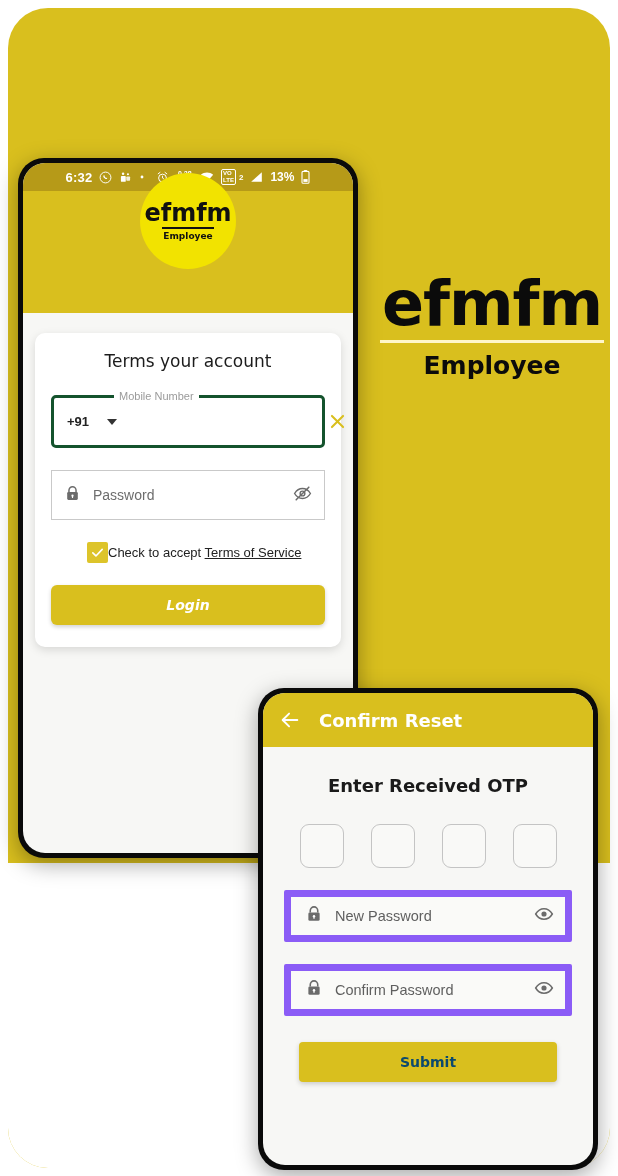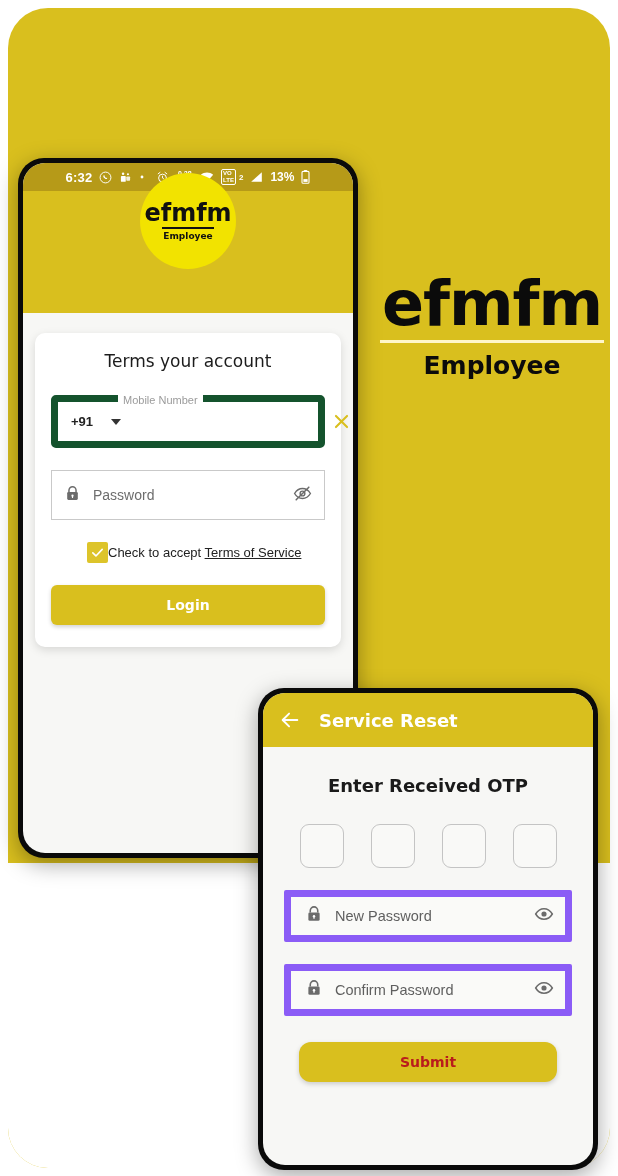--- a/index.html
+++ b/index.html
@@ -130,21 +130,21 @@
     font-size: 17px;
     color: #1c1c1c;
     margin-bottom: 24px;
     font-family: "DejaVu Sans", sans-serif;
   }
 
   
   #mobile-field {
     position: relative;
     height: 53px;
-    border: 7px solid #14532d;
+    border: 3px solid #14532d;
     border-radius: 5px;
     display: flex;
     align-items: center;
   }
   #mobile-legend {
     position: absolute;
     left: 60px; top: -8px;
     background: #ffffff;
     padding: 0 5px;
     font-size: 11px;
@@ -228,20 +228,21 @@
     height: 40px;
     background: #d9bf1e;
     color: #ffffff;
     border: none;
     border-radius: 6px;
     font-size: 14px;
     font-weight: 700;
     cursor: pointer;
     box-shadow: 0 2px 4px rgba(0,0,0,0.18);
     font-family: "DejaVu Sans", sans-serif;
+    font-style: italic;
   }
 
   #reset-link {
     position: absolute;
     right: 48px; top: 562px;
     font-size: 13px;
     font-weight: 700;
     color: #2b87d8;
     cursor: pointer;
     font-family: "DejaVu Sans", sans-serif;
@@ -311,23 +312,23 @@
     font-family: "Liberation Sans", sans-serif;
   }
   .reset-pw-input::placeholder { color: #5f5f5f; }
 
   #submit-button {
     display: block;
     width: 258px;
     margin: 26px auto 0;
     height: 40px;
     background: #d9bf1e;
-    color: #b91c1c;
+    color: #0c4a6e;
     border: none;
-    border-radius: 12px;
+    border-radius: 4px;
     font-size: 14px;
     font-weight: 700;
     cursor: pointer;
     box-shadow: 0 2px 5px rgba(0,0,0,0.18);
     font-family: "DejaVu Sans", sans-serif;
   }
 </style>
 </head>
 <body>
 
@@ -474,21 +475,21 @@
 
 <div id="phone-reset" class="phone">
   <div class="phone-screen">
 
     <div id="reset-appbar">
       <span id="reset-back">
         <svg width="22" height="22" viewBox="0 0 24 24">
             <path d="M20 12H4.5M11 5L4 12l7 7" fill="none" stroke="#fff" stroke-width="2.1" stroke-linecap="round" stroke-linejoin="round"></path>
           </svg>
       </span>
-      <span id="reset-appbar-title">Service Reset</span>
+      <span id="reset-appbar-title">Confirm Reset</span>
     </div>
 
     <div id="otp-heading">Enter Received OTP</div>
 
     <div id="otp-row">
       <input class="otp-box" maxlength="1" value="" style="">
       <input class="otp-box" maxlength="1" value="" style="">
       <input class="otp-box" maxlength="1" value="" style="">
       <input class="otp-box" maxlength="1" value="" style="">
     </div>

